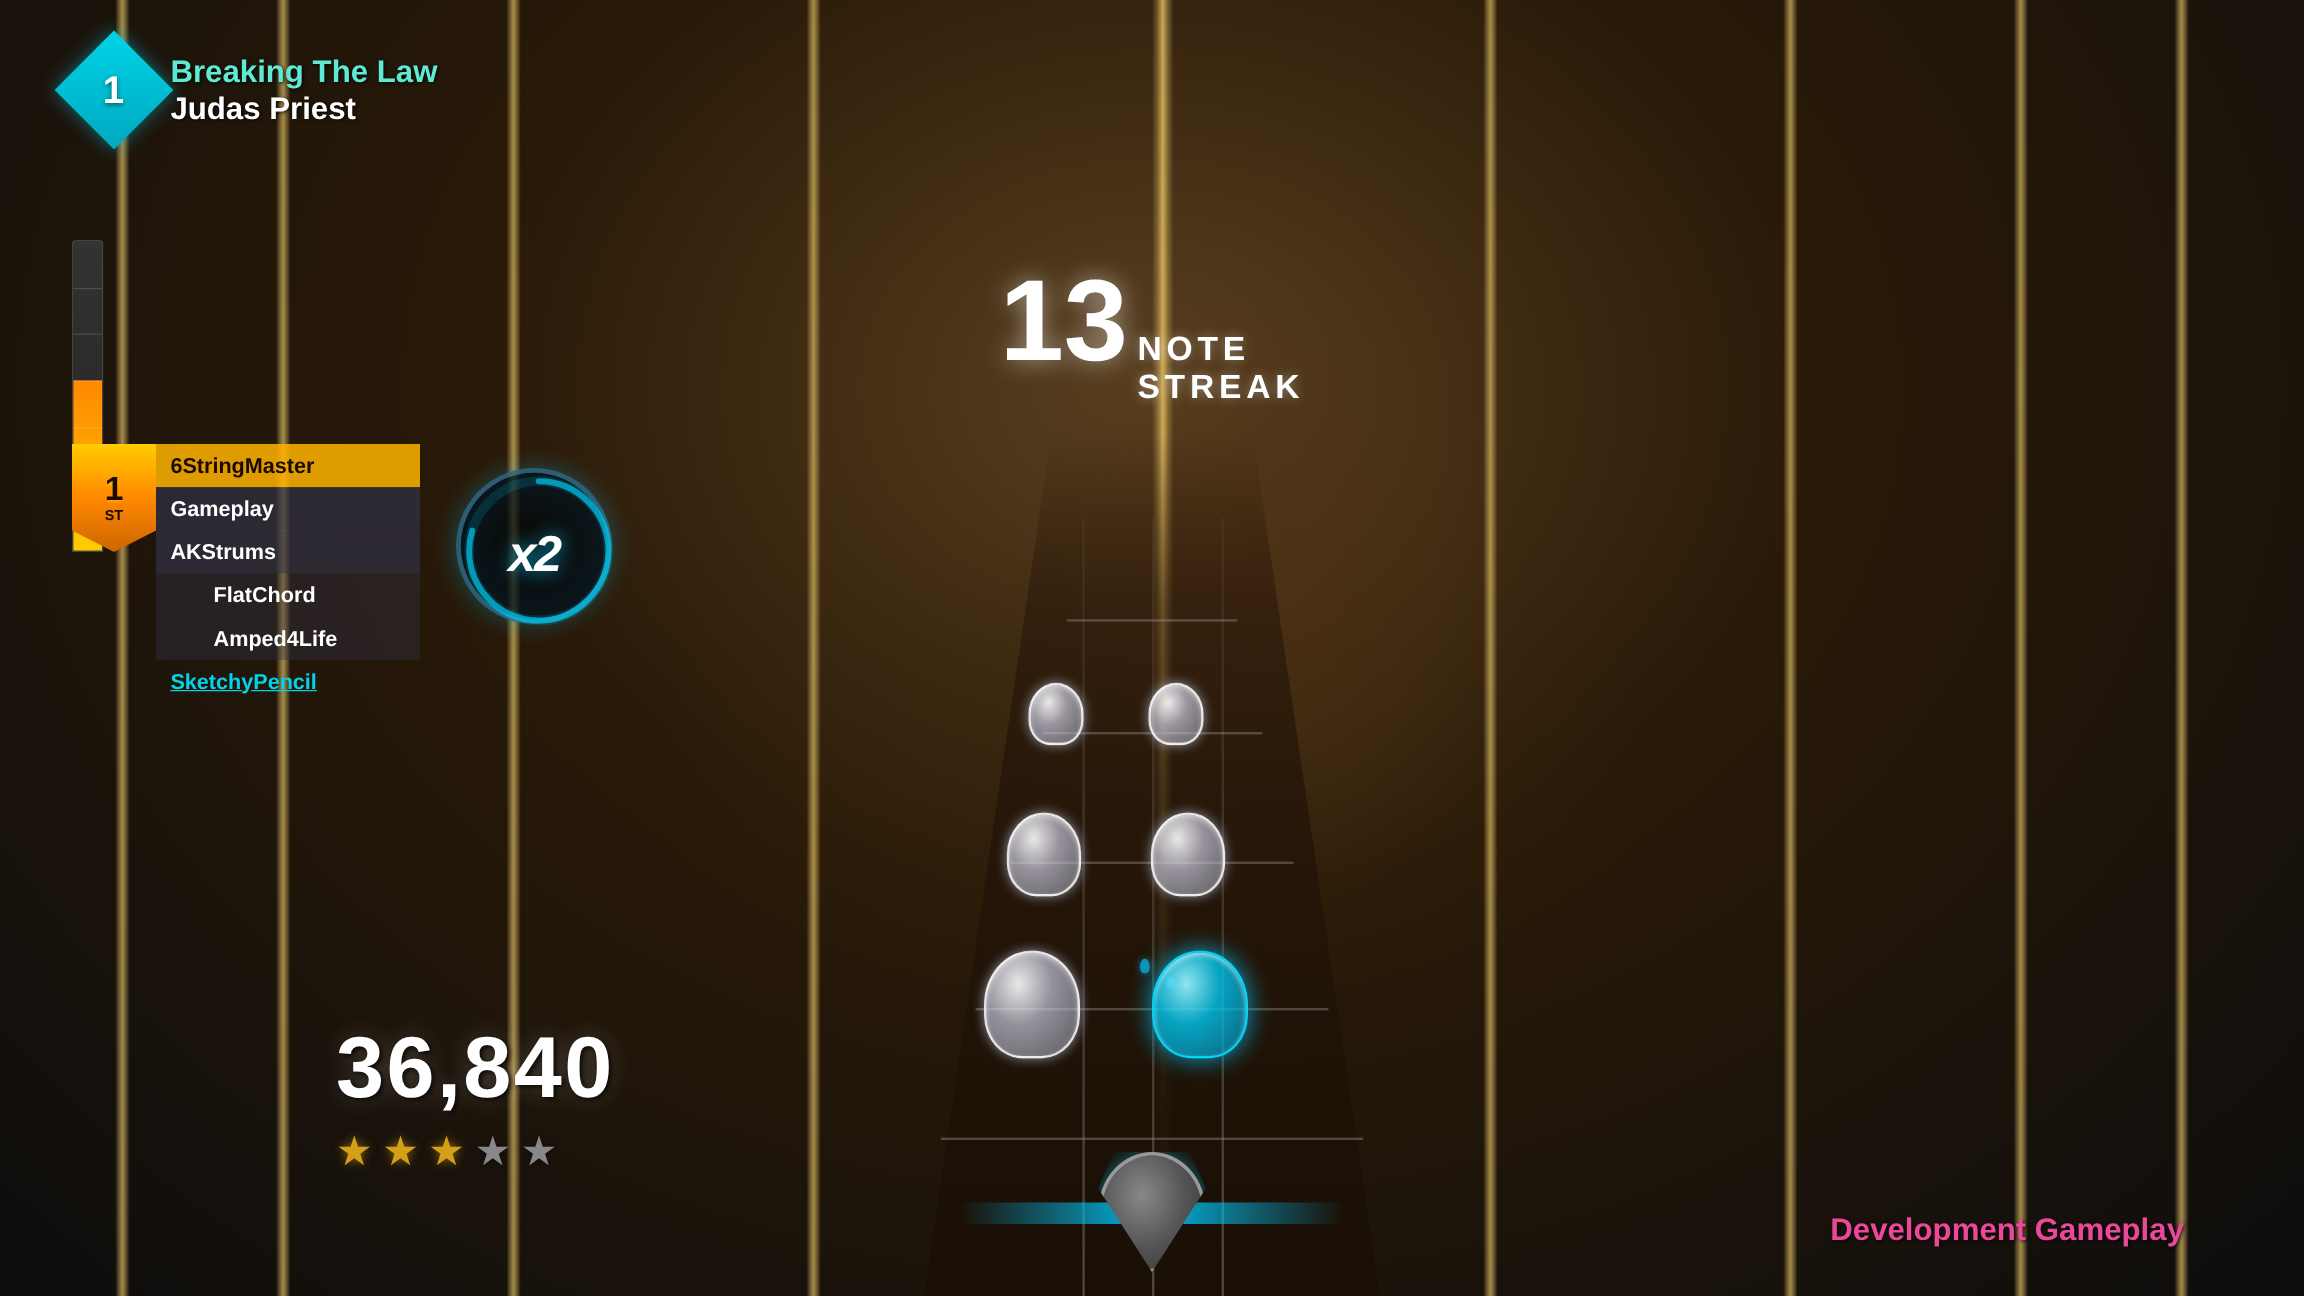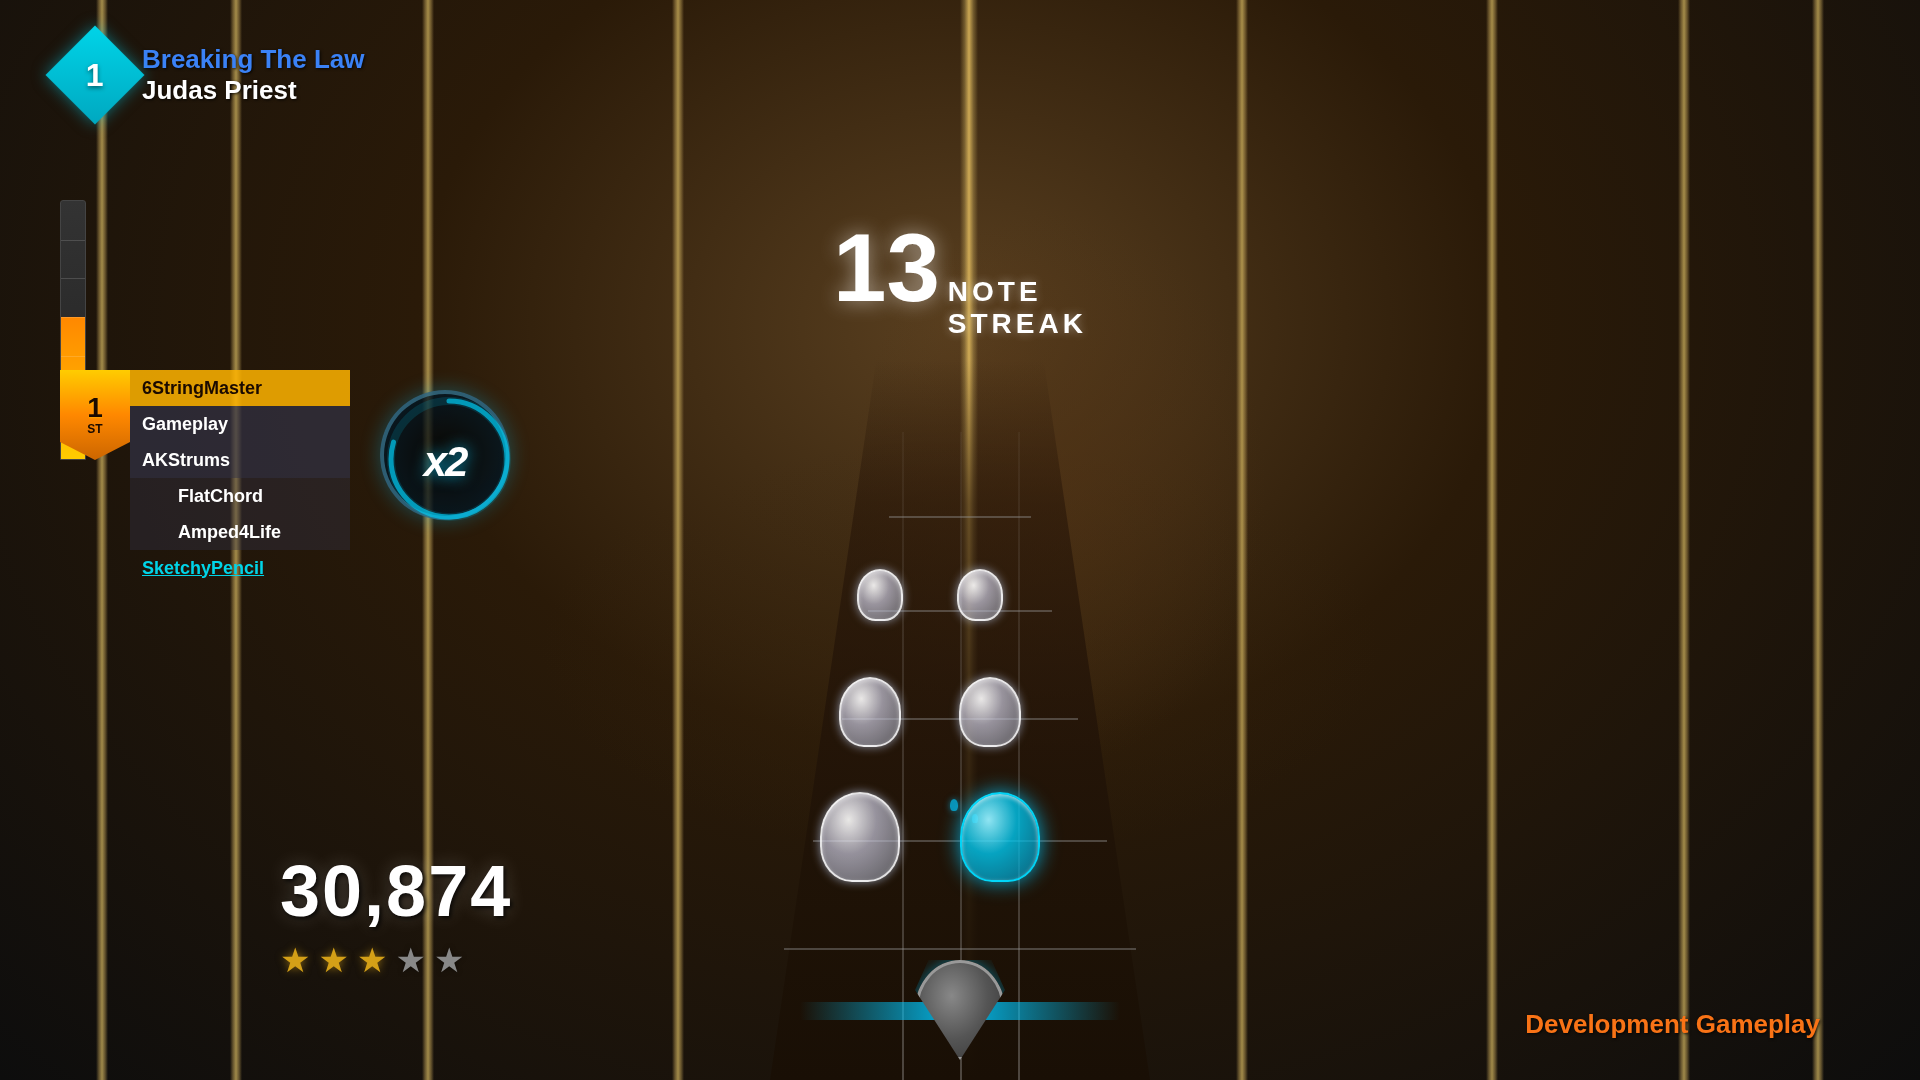--- a/index.html
+++ b/index.html
@@ -230,21 +230,21 @@
       text-shadow: 0 2px 4px rgba(0,0,0,0.5);
     }
 
     .badge-text {
       margin-left: 12px;
     }
 
     .badge-title {
       font-size: 26px;
       font-weight: 700;
-      color: #3b82f6;
+      color: #5eead4;
       text-shadow: 1px 1px 3px rgba(0,0,0,0.8);
       display: block;
     }
 
     .badge-artist {
       font-size: 26px;
       font-weight: 900;
       color: white;
       text-shadow: 1px 1px 3px rgba(0,0,0,0.8);
       display: block;
@@ -357,21 +357,21 @@
     }
 
     
     #dev-label {
       position: absolute;
       bottom: 40px;
       right: 100px;
       z-index: 30;
       font-size: 26px;
       font-weight: 700;
-      color: #f97316;
+      color: #ec4899;
       text-shadow: 1px 1px 3px rgba(0,0,0,0.8);
     }
 
     
     .liquid-drop {
       position: absolute;
       width: 8px;
       height: 12px;
       border-radius: 50% 50% 40% 40%;
       background: rgba(0,200,255,0.7);
@@ -543,21 +543,21 @@
 
     <svg class="mult-svg" viewBox="0 0 130 130">
       <circle cx="65" cy="65" r="58" fill="none" stroke="rgba(0,200,240,0.15)" stroke-width="8"></circle>
       <circle cx="65" cy="65" r="58" fill="none" stroke="rgba(0,200,240,0.7)" stroke-width="5" stroke-dasharray="290 75" stroke-dashoffset="0" stroke-linecap="round" transform="rotate(-90 65 65)"></circle>
     </svg>
     <div class="mult-text">x2</div>
   </div>
 </div>
 
 <div id="score-display">
-  <div class="score-value">30,874</div>
+  <div class="score-value">36,840</div>
   <div id="stars-row">
     <span class="star filled">★</span>
     <span class="star filled">★</span>
     <span class="star filled">★</span>
     <span class="star">★</span>
     <span class="star">★</span>
   </div>
 </div>
 
 <div id="dev-label">

